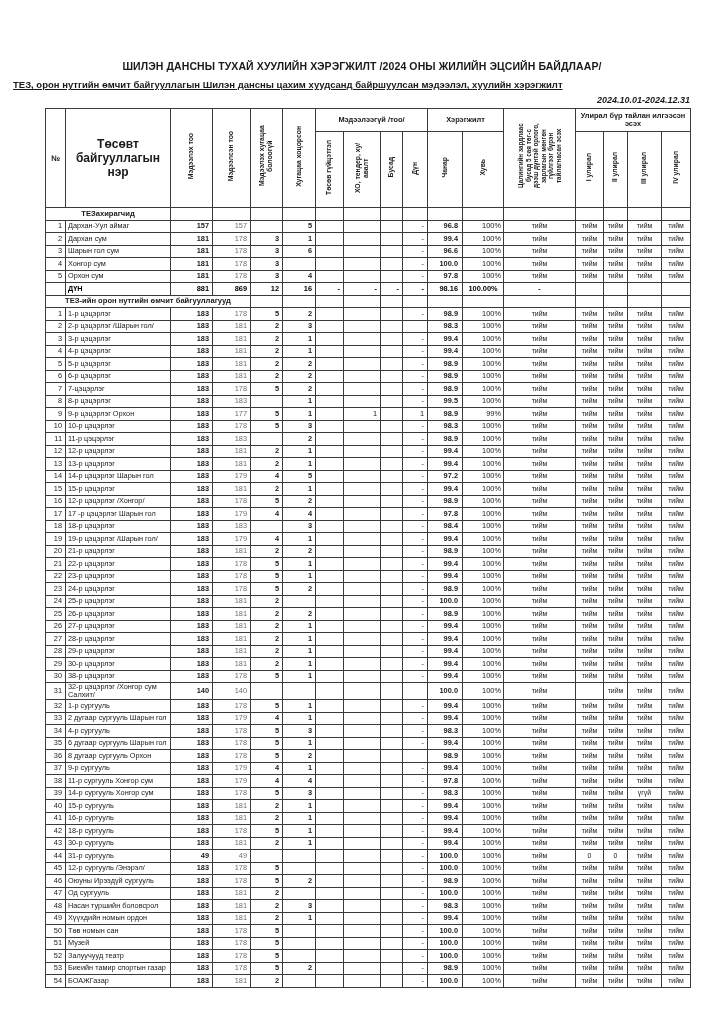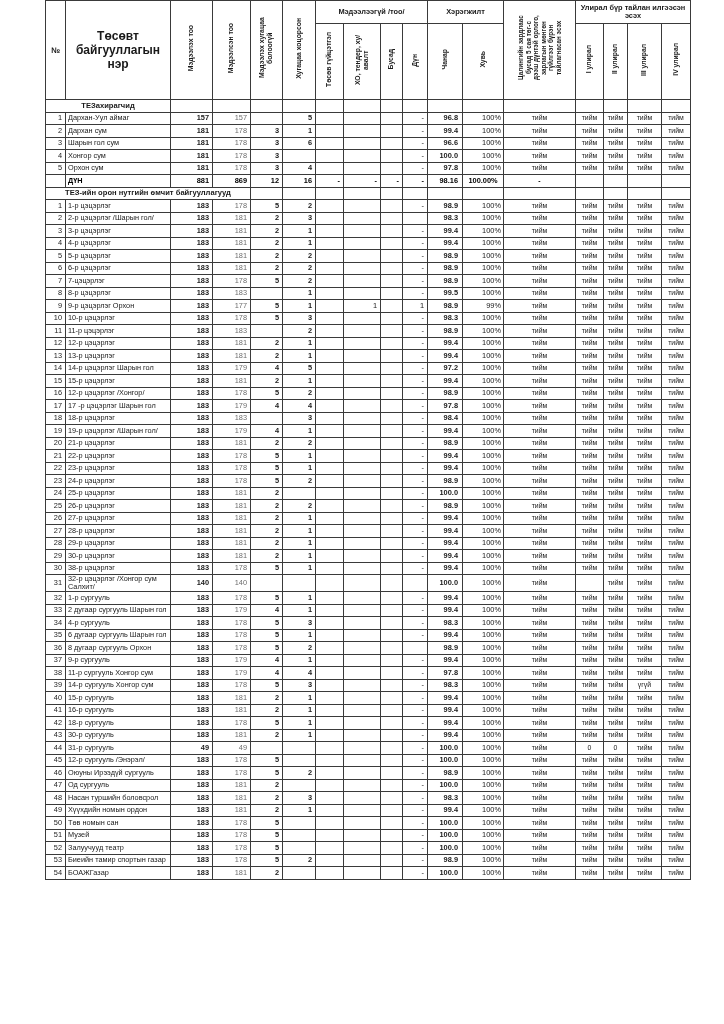--- a/index.html
+++ b/index.html
@@ -64,20 +64,23 @@
   td.c-sal  { text-align:center; font-size:6.9px; }
   td.c-q    { text-align:center; font-size:6.9px; }
   tr.total td { font-weight:bold; color:#000; }
   tr.total td.c-sent { color:#000;padding-left:8px; }
   tr.total td.c-pct { text-align:center; }
 </style>
 </head>
 <body>
 
 <div class="sheet">
+  <div class="title">ШИЛЭН ДАНСНЫ ТУХАЙ ХУУЛИЙН ХЭРЭГЖИЛТ  /2024 ОНЫ ЖИЛИЙН ЭЦСИЙН БАЙДЛААР/</div>
+  <div class="subtitle">ТЕЗ, орон нутгийн өмчит байгууллагын Шилэн дансны цахим хуудсанд байршуулсан мэдээлэл, хуулийн хэрэгжилт</div>
+  <div class="period">2024.10.01-2024.12.31</div>
 
   <table class="report">
     <colgroup>
       <col style="width:20px">
         <col style="width:105px">
         <col style="width:42px">
         <col style="width:38px">
       <col style="width:32px">
         <col style="width:33px">
         <col style="width:28px">

